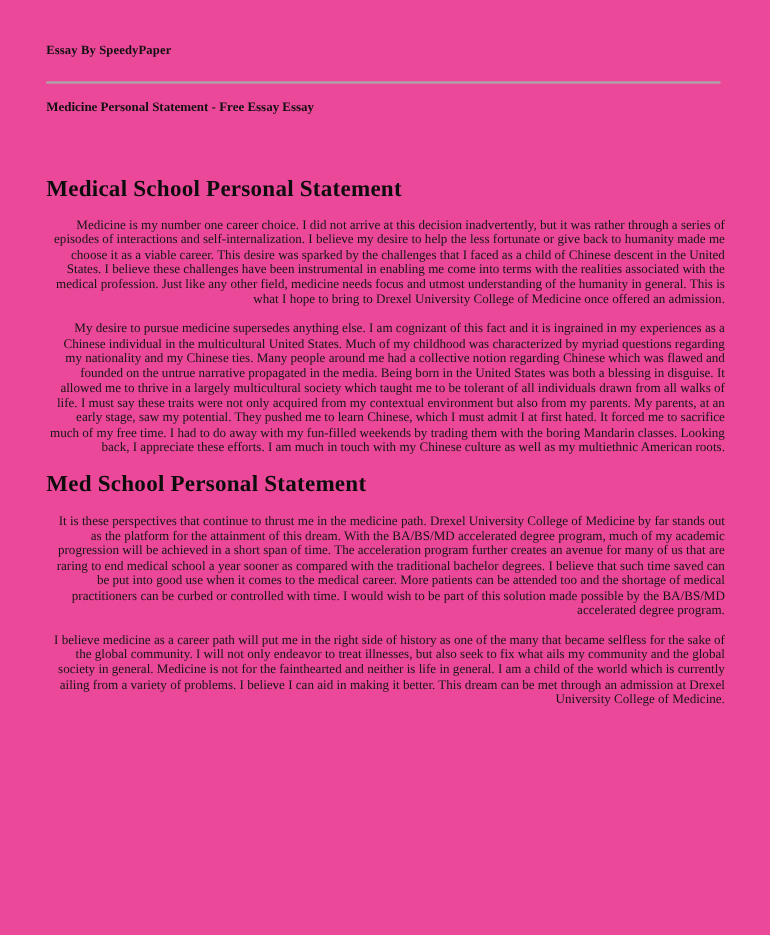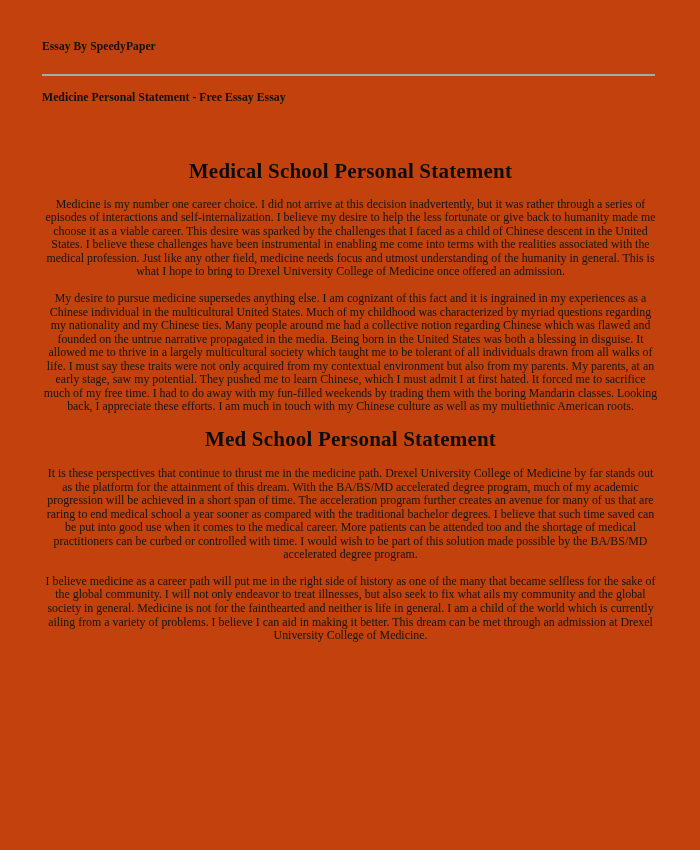--- a/index.html
+++ b/index.html
@@ -12,21 +12,21 @@
     height: 850px;
     overflow: hidden;
     font-family: "Liberation Serif", "DejaVu Serif", serif;
     color: #1a1a1a;
   }
   .page {
     box-sizing: border-box;
     width: 700px;
     height: 850px;
     padding: 40px 41px 0 42px;
-    background: #c2410c;
+    background: #ec4899;
   }
   .brand {
     font-family: "Liberation Serif", "DejaVu Serif", serif;
     font-weight: bold;
     font-size: 11.5px;
     letter-spacing: 0.1px;
     color: #111111;
     margin: 0 0 20px 0;
     line-height: 1.2;
   }
@@ -54,33 +54,32 @@
     line-height: 1.25;
   }
   h1.section-heading {
     font-family: "Liberation Serif", "DejaVu Serif", serif;
     font-weight: bold;
     font-size: 21px;
     color: #0d0d0d;
     margin: 0 0 14px 0;
     line-height: 1.2;
     letter-spacing: 0.2px;
-    text-align: center;
   }
   h1.section-heading.second {
     margin-top: 8px;
     margin-bottom: 15px;
   }
   p.body-text {
     font-family: "Liberation Serif", "DejaVu Serif", serif;
     font-size: 11.9px;
     line-height: 13.55px;
     color: #151515;
     margin: 0 0 13px 0;
-    text-align: center;
+    text-align: right;
     width: 617px;
   }
   p.body-text:last-child {
     margin-bottom: 0;
   }
 </style>
 </head>
 <body>
 
 <div class="page">

